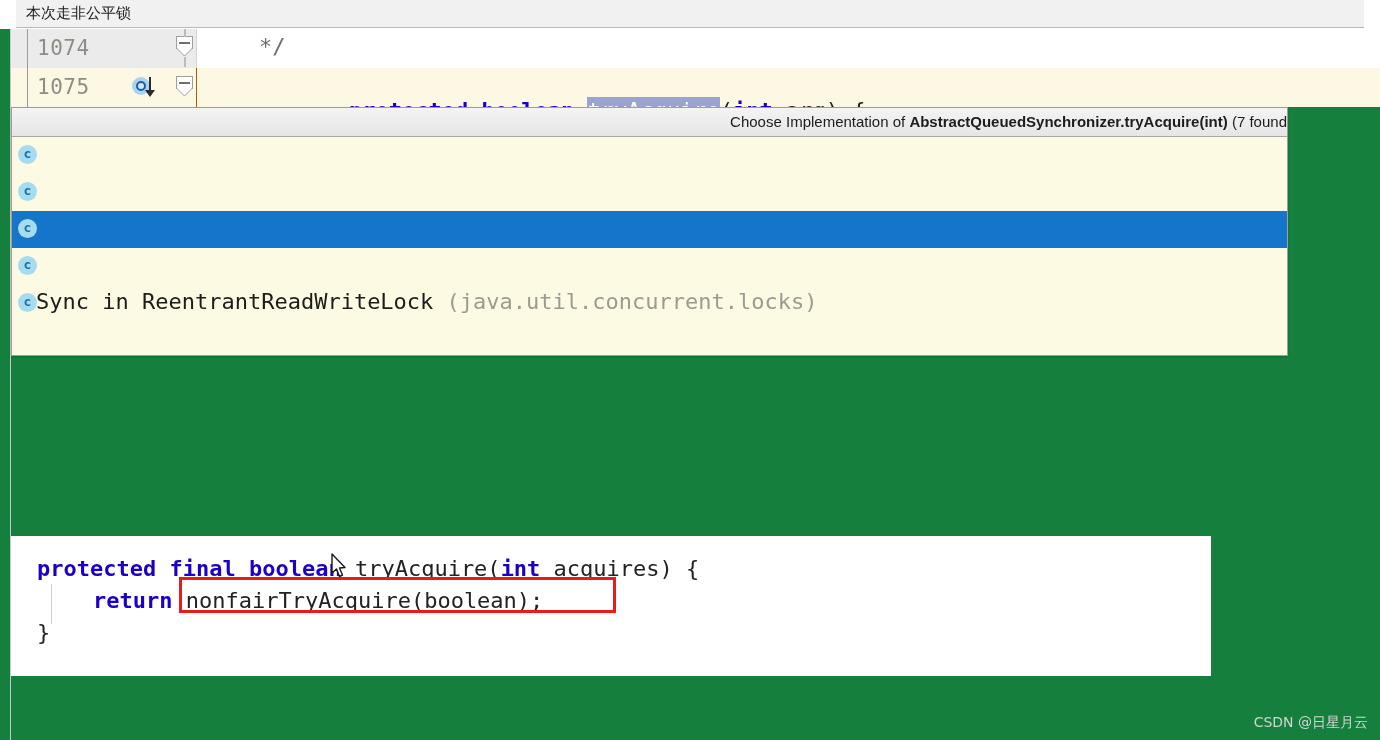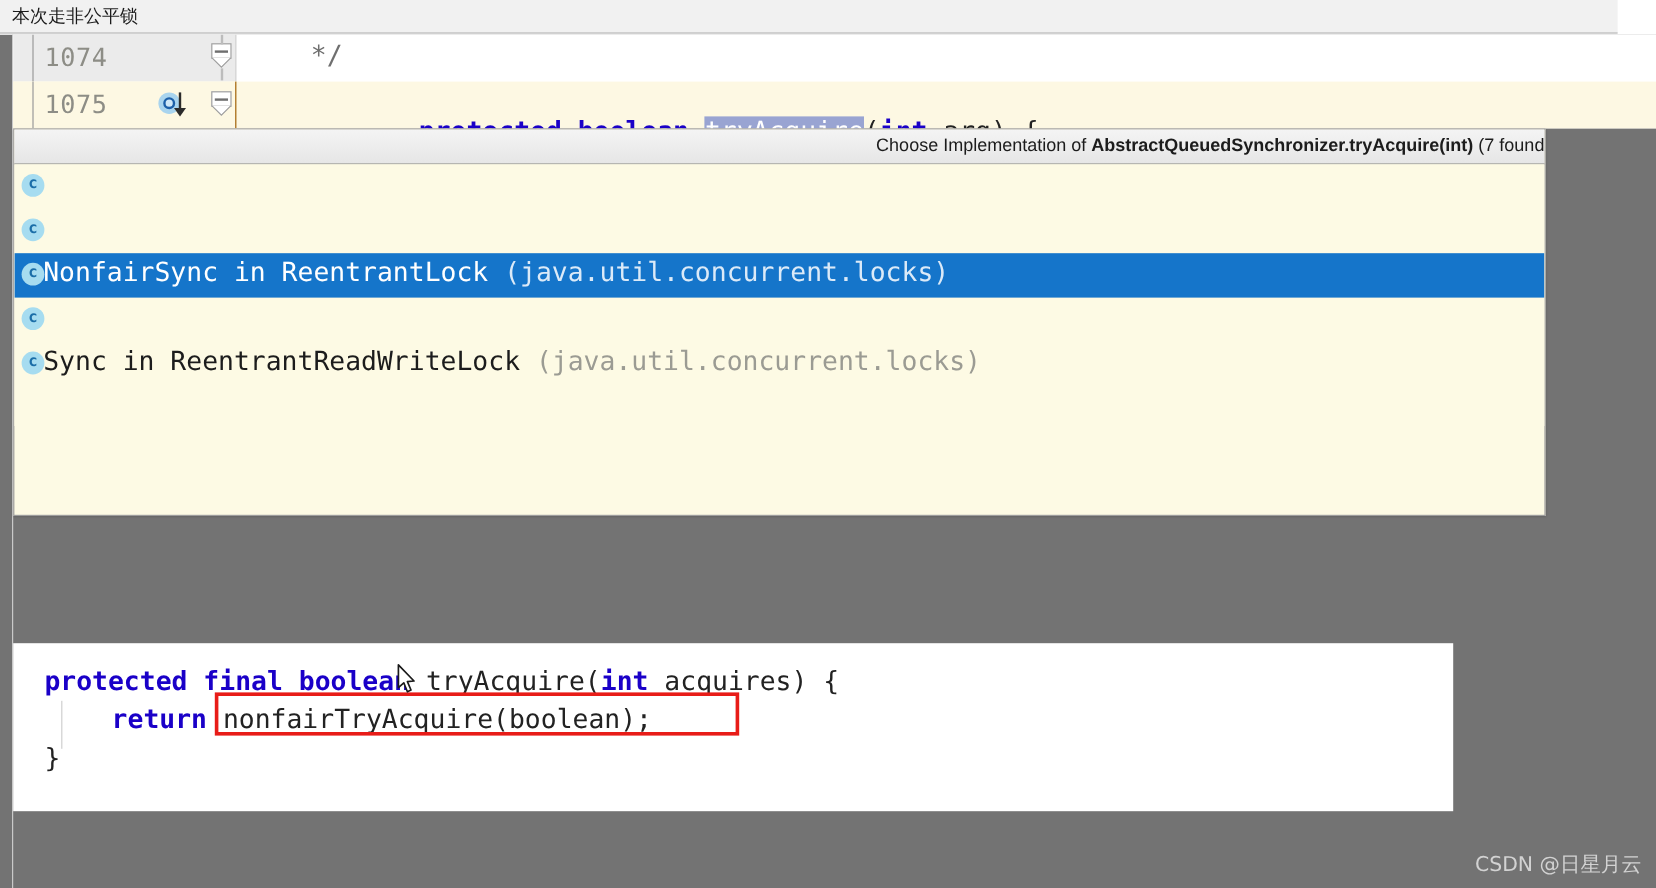--- a/index.html
+++ b/index.html
@@ -11,21 +11,21 @@
     width: 1380px;
     height: 740px;
     position: relative;
     overflow: hidden;
     font-family: "Liberation Sans", sans-serif;
   }
 
   
   #titlebar {
     position: absolute;
-    left: 0; top: 0;
+    left: 16px; top: 0;
     width: 1348px;
     height: 28px;
     background: #f1f1f1;
     border-bottom: 1px solid #b8b8b8;
     box-sizing: border-box;
   }
   #titlebar-text {
     position: absolute;
     left: 10px;
     top: 4px;
@@ -34,21 +34,21 @@
     font-family: "DejaVu Sans", "Liberation Sans", sans-serif;
     white-space: nowrap;
   }
 
   
   #page {
     position: absolute;
     left: 0; top: 29px;
     width: 1380px;
     height: 711px;
-    background: #737373;
+    background: #15803d;
   }
   #left-rule {
     position: absolute;
     left: 10px; top: 0;
     width: 1px;
     height: 711px;
     background: #c9c9c9;
   }
 
   
@@ -185,21 +185,21 @@
     color: #ffffff;
     padding: 1px 0;
   }
 
   
   #popup {
     position: absolute;
     left: 11px;
     top: 78px;
     width: 1277px;
-    height: 323px;
+    height: 249px;
     background: #fdfae4;
     border: 1px solid #9d9d9d;
     box-sizing: border-box;
     box-shadow: 0 1px 2px rgba(0,0,0,0.18);
   }
   #popup-header {
     position: absolute;
     left: 0; top: 0;
     width: 1275px;
     height: 29px;
@@ -325,21 +325,21 @@
     top: 524px;
     width: 18px;
     height: 26px;
   }
 
   
   #watermark {
     position: absolute;
     right: 12px;
     bottom: 8px;
-    font-size: 17px;
+    font-size: 14px;
     color: #d2d2d2;
     font-family: "DejaVu Sans", "Liberation Sans", sans-serif;
     white-space: nowrap;
   }
 </style>
 </head>
 <body>
 
 <div id="titlebar">
   <div id="titlebar-text">本次走非公平锁</div>
@@ -412,21 +412,20 @@
       <div class="impl-row" style="top:37px;">
         <div class="class-icon">
           <div class="letter">c</div>
         </div>
       </div>
 
       <div class="impl-row selected" style="top:74px;">
         <div class="class-icon">
           <div class="letter">c</div>
         </div>
-        <div class="impl-label"><span>NonfairSync in ReentrantLock</span><span class="impl-pkg"> (java.util.concurrent.locks)</span><span class="impl-extra"></span></div>
       </div>
 
       <div class="impl-row" style="top:111px;">
         <div class="class-icon">
           <div class="letter">c</div>
         </div>
       </div>
 
       <div class="impl-row" style="top:148px;">
         <div class="class-icon">

